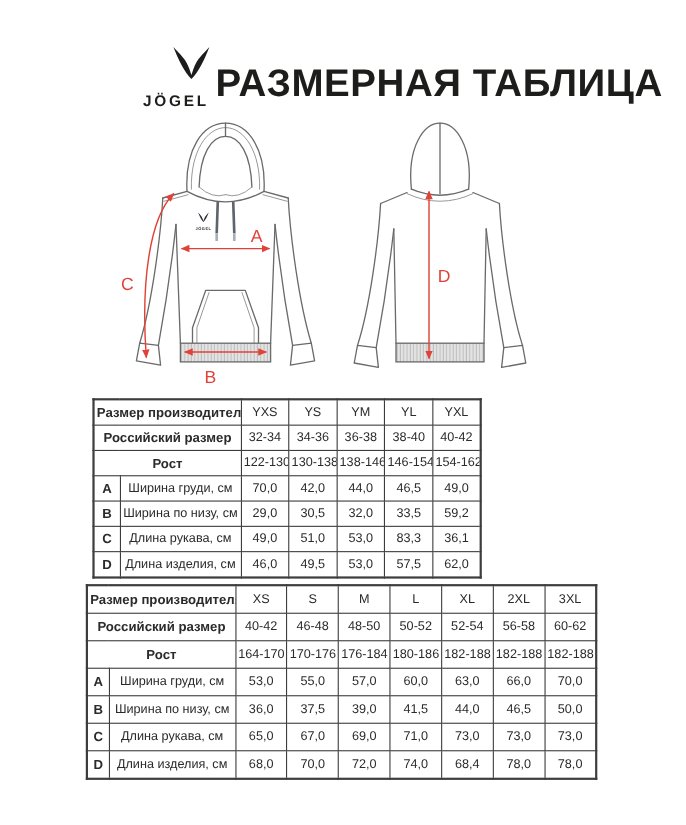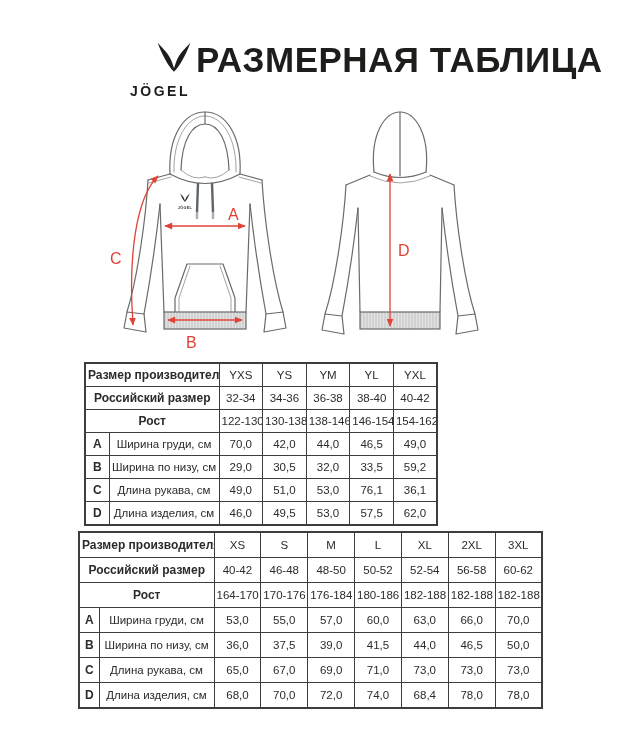--- a/index.html
+++ b/index.html
@@ -7,21 +7,21 @@
     position:relative; width:624px; height:750px; background:#ffffff;
     font-family:"Liberation Sans", sans-serif; color:#1d1d1b; overflow:hidden;
   }
   
   .logo-mark { position:absolute; left:154px; top:36px; width:40px; height:48px; }
   .logo-text {
     position:absolute; left:121px; top:83px; width:78px; text-align:center;
     font-size:14px; font-weight:700; letter-spacing:2.5px; color:#1d1d1b;
   }
   .page-title {
-    position:absolute; left:196px; top:40px; margin:0;
+    position:absolute; left:196px; top:56px; margin:0;
     font-size:35px; font-weight:700; letter-spacing:0.5px; color:#1d1d1b; white-space:nowrap;
   }
   
   .diag-front { position:absolute; left:98px; top:106px; }
   .diag-back  { position:absolute; left:312px; top:106px; }
   .outline { fill:none; stroke:#6a6a6a; stroke-width:1.2; stroke-linecap:round; stroke-linejoin:round; }
   .thin    { fill:none; stroke:#8a8a8a; stroke-width:0.8; stroke-linecap:round; }
   .redline { fill:none; stroke:#e04238; stroke-width:1.3; }
   .red-letter { fill:#e04238; font-family:"Liberation Sans",sans-serif; font-size:16px; font-weight:400; }
   .chest-logo-text { fill:#2a2f36; font-family:"Liberation Sans",sans-serif; font-size:3.6px; font-weight:700; letter-spacing:0.45px; }
@@ -200,21 +200,21 @@
           <td class="val">32,0</td>
           <td class="val">33,5</td>
           <td class="val">59,2</td>
         </tr>
         <tr>
           <th class="ltr">C</th>
           <th class="desc">Длина рукава, см</th>
           <td class="val">49,0</td>
           <td class="val">51,0</td>
           <td class="val">53,0</td>
-          <td class="val">76,1</td>
+          <td class="val">83,3</td>
           <td class="val">36,1</td>
         </tr>
         <tr>
           <th class="ltr">D</th>
           <th class="desc">Длина изделия, см</th>
           <td class="val">46,0</td>
           <td class="val">49,5</td>
           <td class="val">53,0</td>
           <td class="val">57,5</td>
           <td class="val">62,0</td>

